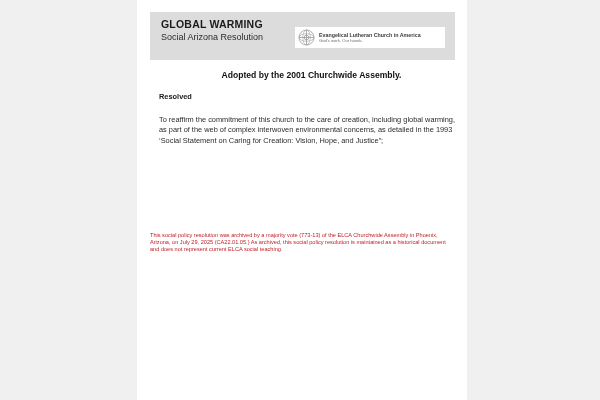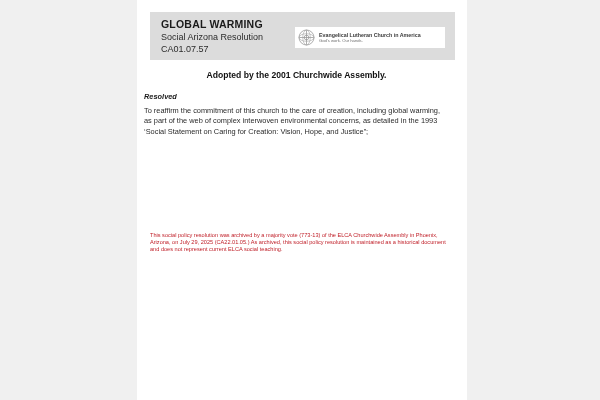--- a/index.html
+++ b/index.html
@@ -100,39 +100,38 @@
   .logo-tag {
     font-size: 4.2px;
     color: #6d6d6d;
     line-height: 5.4px;
     white-space: nowrap;
   }
 
   
   .body-area {
     position: absolute;
-    left: 7px;
+    left: 22px;
     top: 70px;
     width: 305px;
   }
 
   .adopted-line {
     text-align: center;
     font-size: 8.6px;
     font-weight: bold;
     color: #111111;
     margin-bottom: 12px;
   }
 
   .resolved-label {
     font-size: 7.4px;
     font-weight: bold;
     color: #1a1a1a;
-    margin-bottom: 5px;
-    font-style: italic;
+    margin-bottom: 14px;
   }
 
   .para {
     font-size: 7.4px;
     line-height: 10.4px;
     color: #2a2a2a;
     margin-bottom: 10px;
     text-align: left;
   }
   .para.tight {
@@ -154,21 +153,20 @@
 <body>
 
 <div id="viewer">
 
   <div id="page">
 
     <div class="masthead">
       <div class="masthead-text">
         <div class="doc-title">GLOBAL WARMING</div>
         <div class="doc-subtitle">Social Arizona Resolution</div>
-        <div class="doc-code">CA01.07.57</div>
       </div>
     </div>
 
     <div class="logo-lockup">
       <svg class="logo-mark" viewBox="0 0 34 34">
         <circle cx="17" cy="17" r="15" fill="none" stroke="#9a9a9a" stroke-width="1.6"></circle>
         <path d="M17 2.5 L17 31.5" stroke="#9a9a9a" stroke-width="1.6" fill="none"></path>
         <path d="M2.5 17 L31.5 17" stroke="#9a9a9a" stroke-width="1.6" fill="none"></path>
         <ellipse cx="17" cy="17" rx="7.5" ry="15" fill="none" stroke="#a8a8a8" stroke-width="1.3"></ellipse>
         <ellipse cx="17" cy="17" rx="15" ry="7.5" fill="none" stroke="#a8a8a8" stroke-width="1.3"></ellipse>

